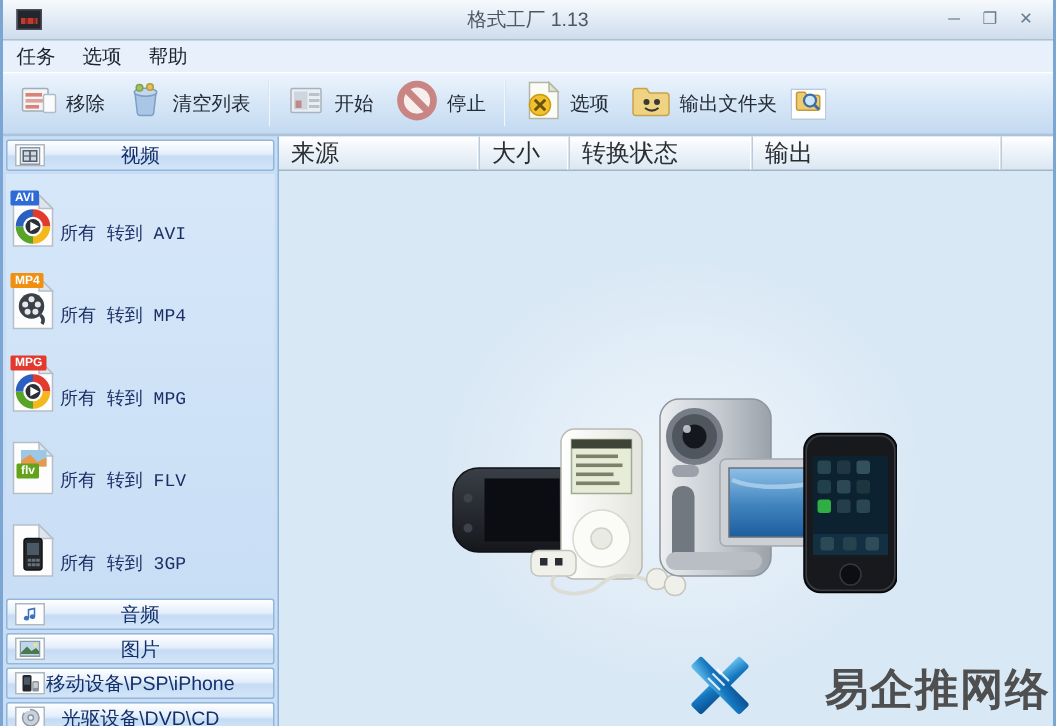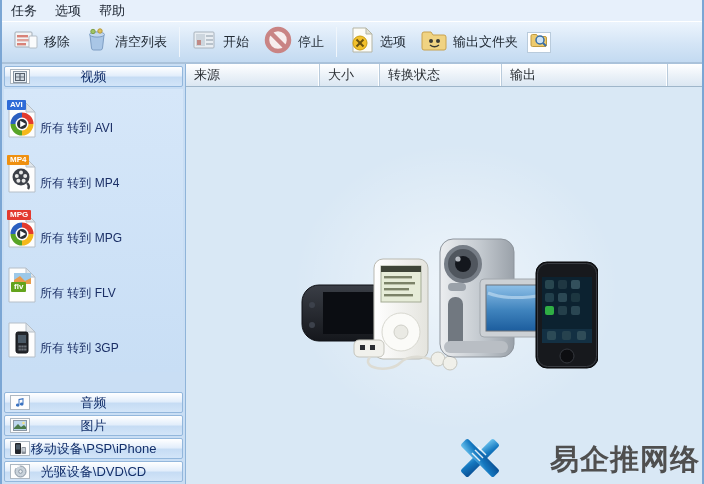--- a/index.html
+++ b/index.html
@@ -52,45 +52,54 @@
   .side-header .hlabel { width:100%; text-align:center; font-size:13px; color:#14306b; }
   .presets { flex:0 0 auto; height:283px; overflow:hidden; padding-top:3px;
     background:linear-gradient(#d6e7f9,#c8def5); display:flex; flex-direction:column; }
   .preset { height:55px; flex:0 0 55px; display:flex; flex-direction:row; align-items:center;
     justify-content:flex-start; padding-top:1px; }
   .doc-icon { position:relative; width:36px; height:38px; display:flex; align-items:center;
     justify-content:center; }
   .badge { position:absolute; top:-1px; left:3px; padding:0 3px; height:10px; line-height:10px;
     font-size:8px; font-weight:bold; color:#fff; border-radius:1px; letter-spacing:0; }
   .badge-mid { top:16px; left:7px; }
-  .preset-label { font-size:12px; color:#1b2f66; margin-top:16px; white-space:nowrap; }
+  .preset-label { font-size:12px; color:#1b2f66; margin-top:16px; white-space:nowrap;font-family:Liberation Mono, monospace; }
   .bottom-headers { margin-top:auto; display:flex; flex-direction:column; }
 
   
   .content { flex:1 1 auto; display:flex; flex-direction:column; min-width:0; position:relative; }
   .table-header { height:23px; flex:0 0 23px; display:flex;
     background:linear-gradient(#ffffff,#eaf1f8 55%,#dbe7f2);
     border-bottom:1px solid #9fb6ca; }
-  .th { display:flex; align-items:center; padding-left:8px; font-size:13px; color:#2a2e33;
+  .th { display:flex; align-items:center; padding-left:8px; font-size:16px; color:#2a2e33;
     border-right:1px solid #b9cbdc; box-shadow:inset -1px 0 0 #ffffff; }
   .th-src { width:134px; } .th-size { width:60px; } .th-state { width:122px; } .th-out { width:166px; }
   .th-fill { flex:1; border-right:none; box-shadow:none; }
   .content-body { flex:1; position:relative; background:#d9e8f5; overflow:hidden; }
   .glow { position:absolute; left:105px; top:55px; width:330px; height:290px;
     background:radial-gradient(ellipse at center, rgba(255,255,255,0.55), rgba(255,255,255,0) 70%); }
   .devices { position:absolute; left:112px; top:148px; }
   .watermark { position:absolute; right:2px; bottom:2px; display:flex; align-items:center; gap:2px; }
   .wm-text { font-family:"DejaVu Serif","Liberation Serif",serif; font-weight:bold;
     font-size:29px; color:#4f4f4f; letter-spacing:1px;margin-left:48px; }
 </style>
 </head>
 <body>
 
 <div class="window">
 
+  <div class="titlebar">
+    <div class="app-icon"></div>
+    <div class="title-text">格式工厂  1.13</div>
+    <div class="win-controls">
+      <span class="win-btn">─</span>
+      <span class="win-btn">❐</span>
+      <span class="win-btn">✕</span>
+    </div>
+  </div>
 
   <div class="menubar">
     <span class="menu-item">任务</span>
     <span class="menu-item">选项</span>
     <span class="menu-item">帮助</span>
   </div>
 
   <div class="toolbar">
     <div class="tbtn">
       <span>

